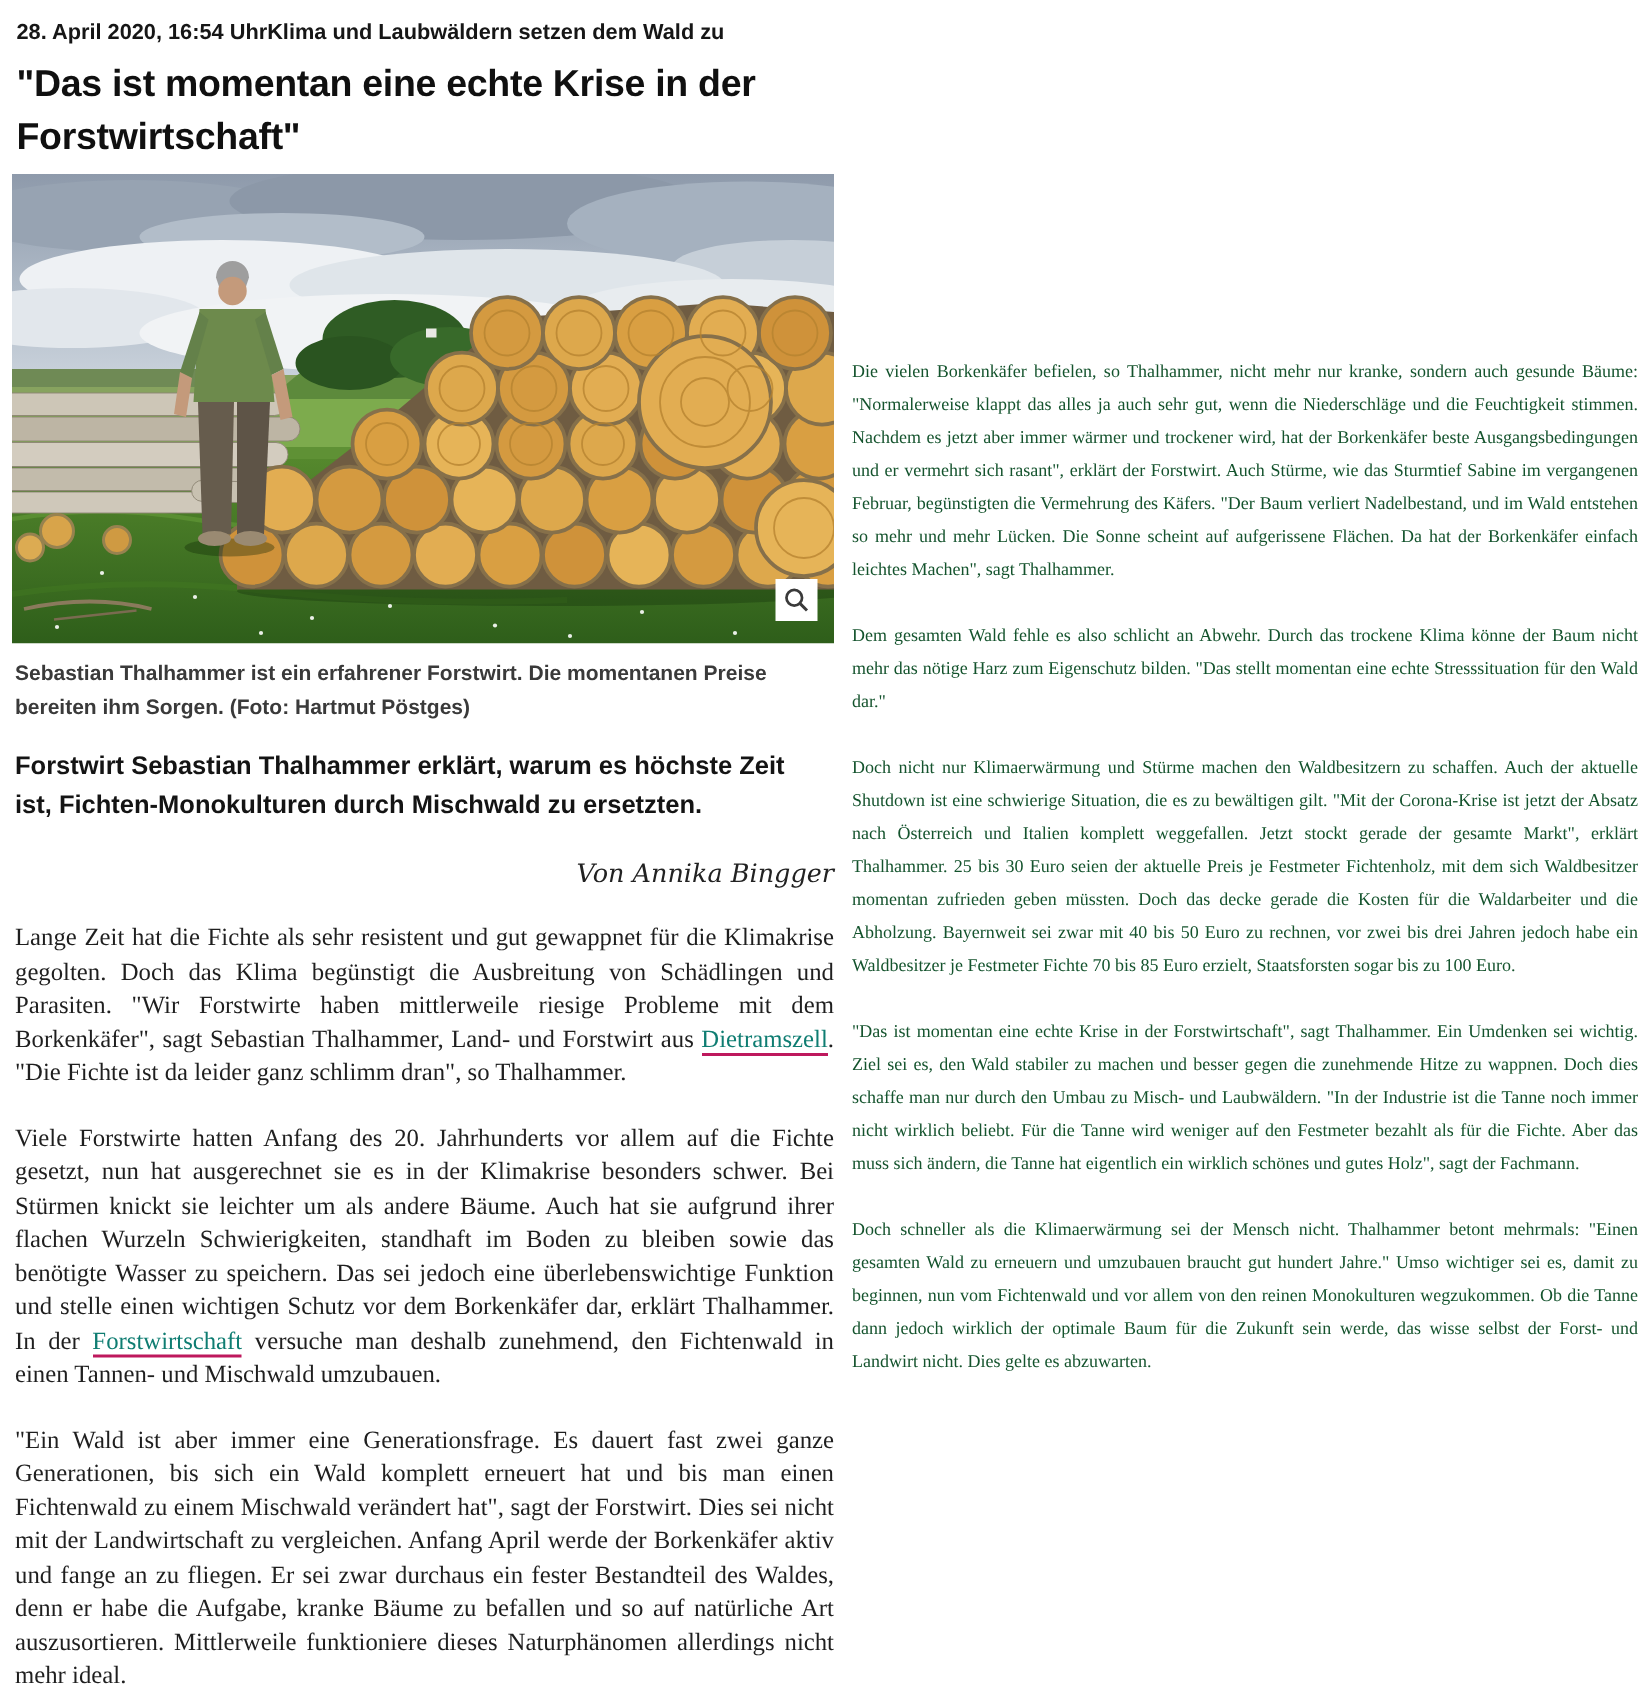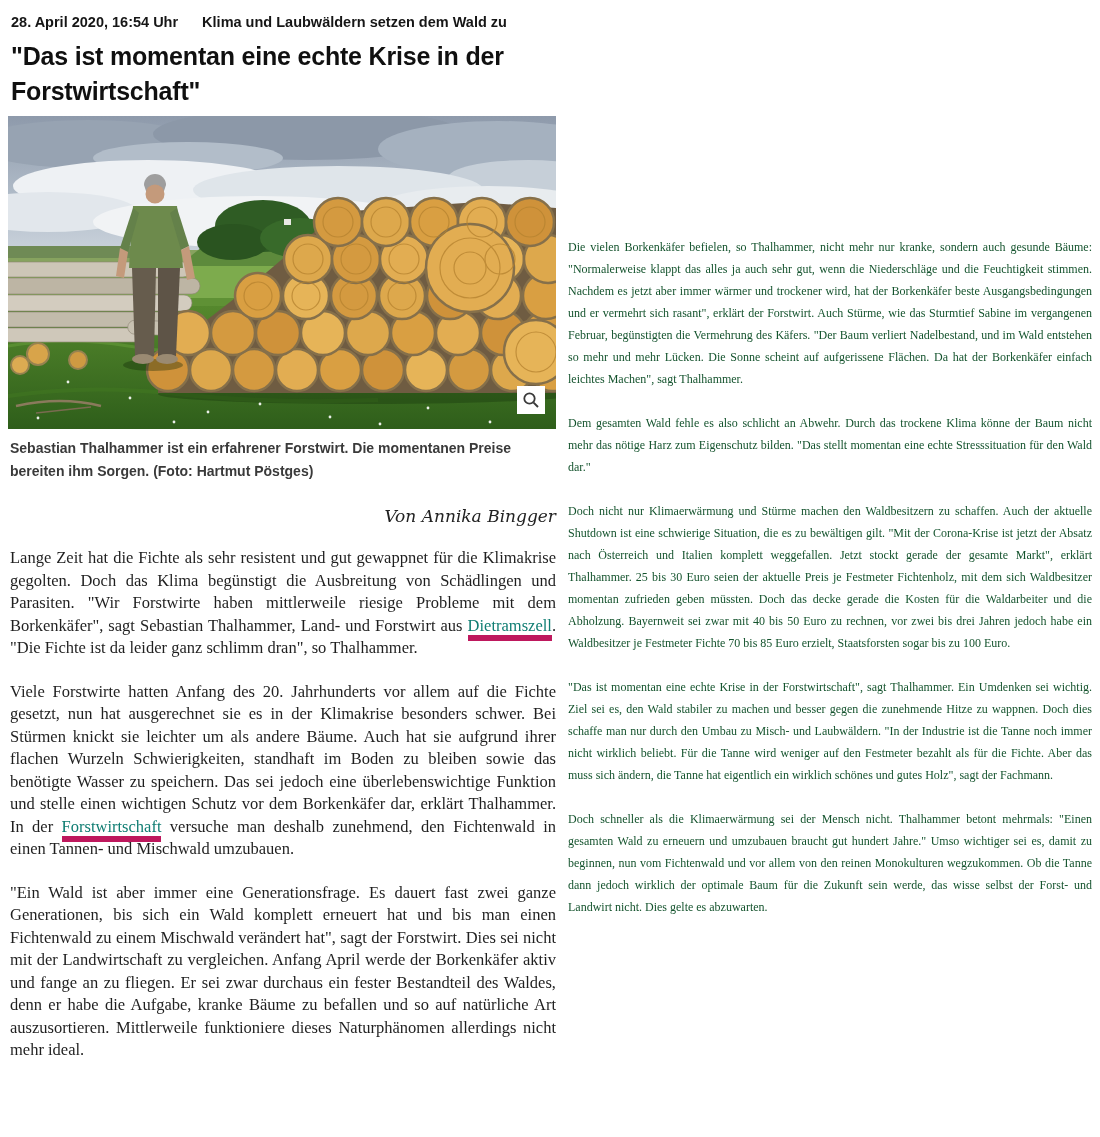--- a/index.html
+++ b/index.html
@@ -10,21 +10,21 @@
     font-family: "Liberation Sans", sans-serif;
     color: #222;
   }
   .page { display: flex; padding: 0 8px; gap: 10px; }
   .col-left  { width: 548px; flex: none; }
   .col-right { width: 526px; flex: none; padding-top: 236px; }
 
   .topline {
     margin: 14px 0 0 3px;
     font-size: 14.5px; font-weight: bold; color: #161616;
-    display: flex; gap: 24px; white-space: nowrap;
+    display: flex; gap: 0; white-space: nowrap;
   }
   h1.headline {
     margin: 9px 0 0 3px;
     font-size: 25px; line-height: 35px; letter-spacing: -0.2px;
     font-weight: bold; color: #101010;
   }
   figure.photo { margin: 7px 0 0 0; position: relative; width: 548px; height: 313px; }
   figure.photo svg { display: block; }
   .zoom-btn {
     position: absolute; right: 11px; bottom: 15px;
@@ -55,21 +55,21 @@
   }
   .col-left .body-copy p {
     font-size: 16.5px; line-height: 22.5px; margin-top: 21px; color: #1f1f1f;
   }
   .col-right .body-copy p {
     font-size: 12px; line-height: 22px; margin-top: 22px; color: #14532d;
   }
   .col-right .body-copy p:first-child { margin-top: 0; }
   a.inline-link {
     color: #0f7d72; text-decoration: none;
-    border-bottom: 6px solid #be185d; cursor: pointer;
+    border-bottom: 2px solid #be185d; cursor: pointer;
   }
 </style>
 </head>
 <body>
 
 <div class="page">
 
   <div class="col-left">
 
     <div class="topline">
@@ -240,20 +240,21 @@
       <div class="zoom-btn">
         <svg width="20" height="20" viewBox="0 0 20 20">
           <circle cx="8.5" cy="8.5" r="5.2" fill="none" stroke="#3a3a3a" stroke-width="1.8"></circle>
           <line x1="12.6" y1="12.6" x2="17" y2="17" stroke="#3a3a3a" stroke-width="2"></line>
         </svg>
       </div>
     </figure>
 
     <figcaption class="caption">Sebastian Thalhammer ist ein erfahrener Forstwirt. Die momentanen Preise bereiten ihm Sorgen. (Foto: Hartmut Pöstges)</figcaption>
 
+    <p class="lead">Forstwirt Sebastian Thalhammer erklärt, warum es höchste Zeit ist, Fichten-Monokulturen durch Mischwald zu ersetzten.</p>
 
     <p class="byline">Von Annika Bingger</p>
 
     <div class="body-copy">
       <p><span>Lange Zeit hat die Fichte als sehr resistent und gut gewappnet für die Klimakrise gegolten. Doch das Klima begünstigt die Ausbreitung von Schädlingen und Parasiten. "Wir Forstwirte haben mittlerweile riesige Probleme mit dem Borkenkäfer", sagt Sebastian Thalhammer, Land- und Forstwirt aus </span><a class="inline-link">Dietramszell</a><span>. "Die Fichte ist da leider ganz schlimm dran", so Thalhammer.</span></p>
       <p><span>Viele Forstwirte hatten Anfang des 20. Jahrhunderts vor allem auf die Fichte gesetzt, nun hat ausgerechnet sie es in der Klimakrise besonders schwer. Bei Stürmen knickt sie leichter um als andere Bäume. Auch hat sie aufgrund ihrer flachen Wurzeln Schwierigkeiten, standhaft im Boden zu bleiben sowie das benötigte Wasser zu speichern. Das sei jedoch eine überlebenswichtige Funktion und stelle einen wichtigen Schutz vor dem Borkenkäfer dar, erklärt Thalhammer. In der </span><a class="inline-link">Forstwirtschaft</a><span> versuche man deshalb zunehmend, den Fichtenwald in einen Tannen- und Mischwald umzubauen.</span></p>
       <p><span>"Ein Wald ist aber immer eine Generationsfrage. Es dauert fast zwei ganze Generationen, bis sich ein Wald komplett erneuert hat und bis man einen Fichtenwald zu einem Mischwald verändert hat", sagt der Forstwirt. Dies sei nicht mit der Landwirtschaft zu vergleichen. Anfang April werde der Borkenkäfer aktiv und fange an zu fliegen. Er sei zwar durchaus ein fester Bestandteil des Waldes, denn er habe die Aufgabe, kranke Bäume zu befallen und so auf natürliche Art auszusortieren. Mittlerweile funktioniere dieses Naturphänomen allerdings nicht mehr ideal.</span></p>
     </div>
   </div>
 

